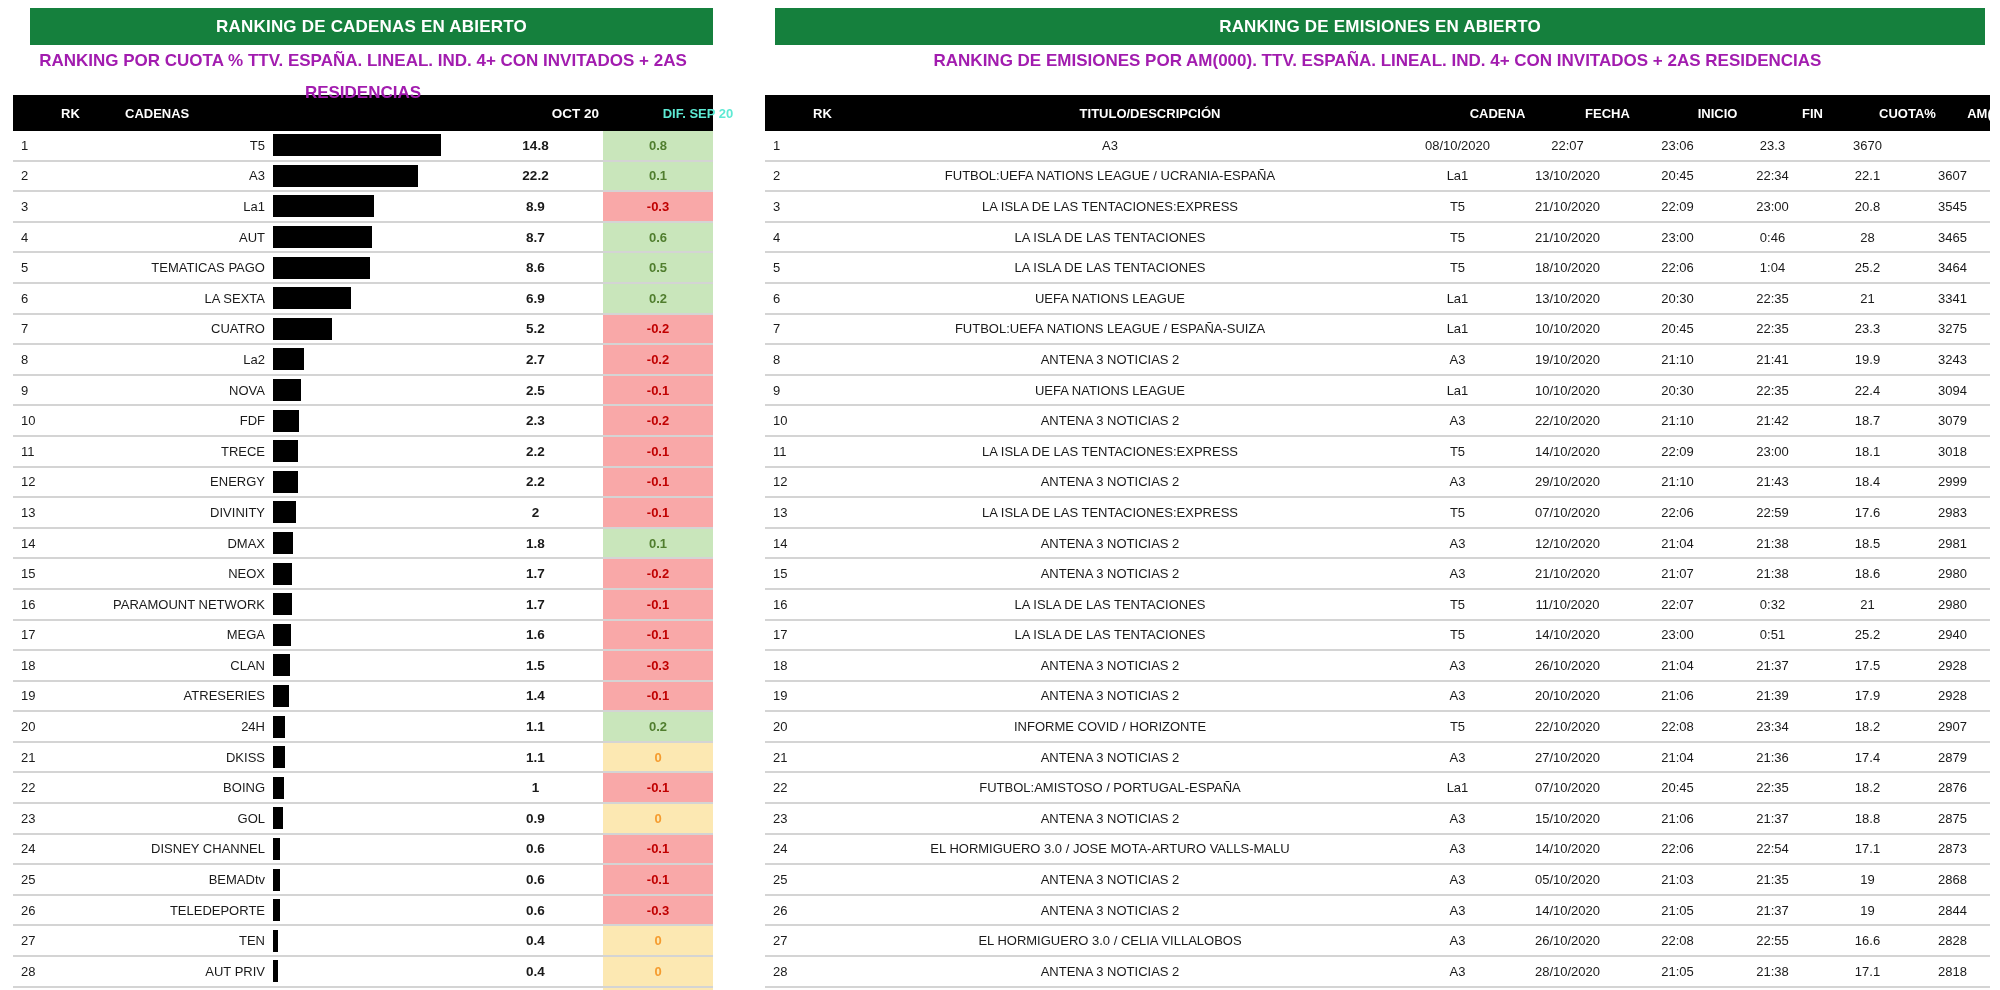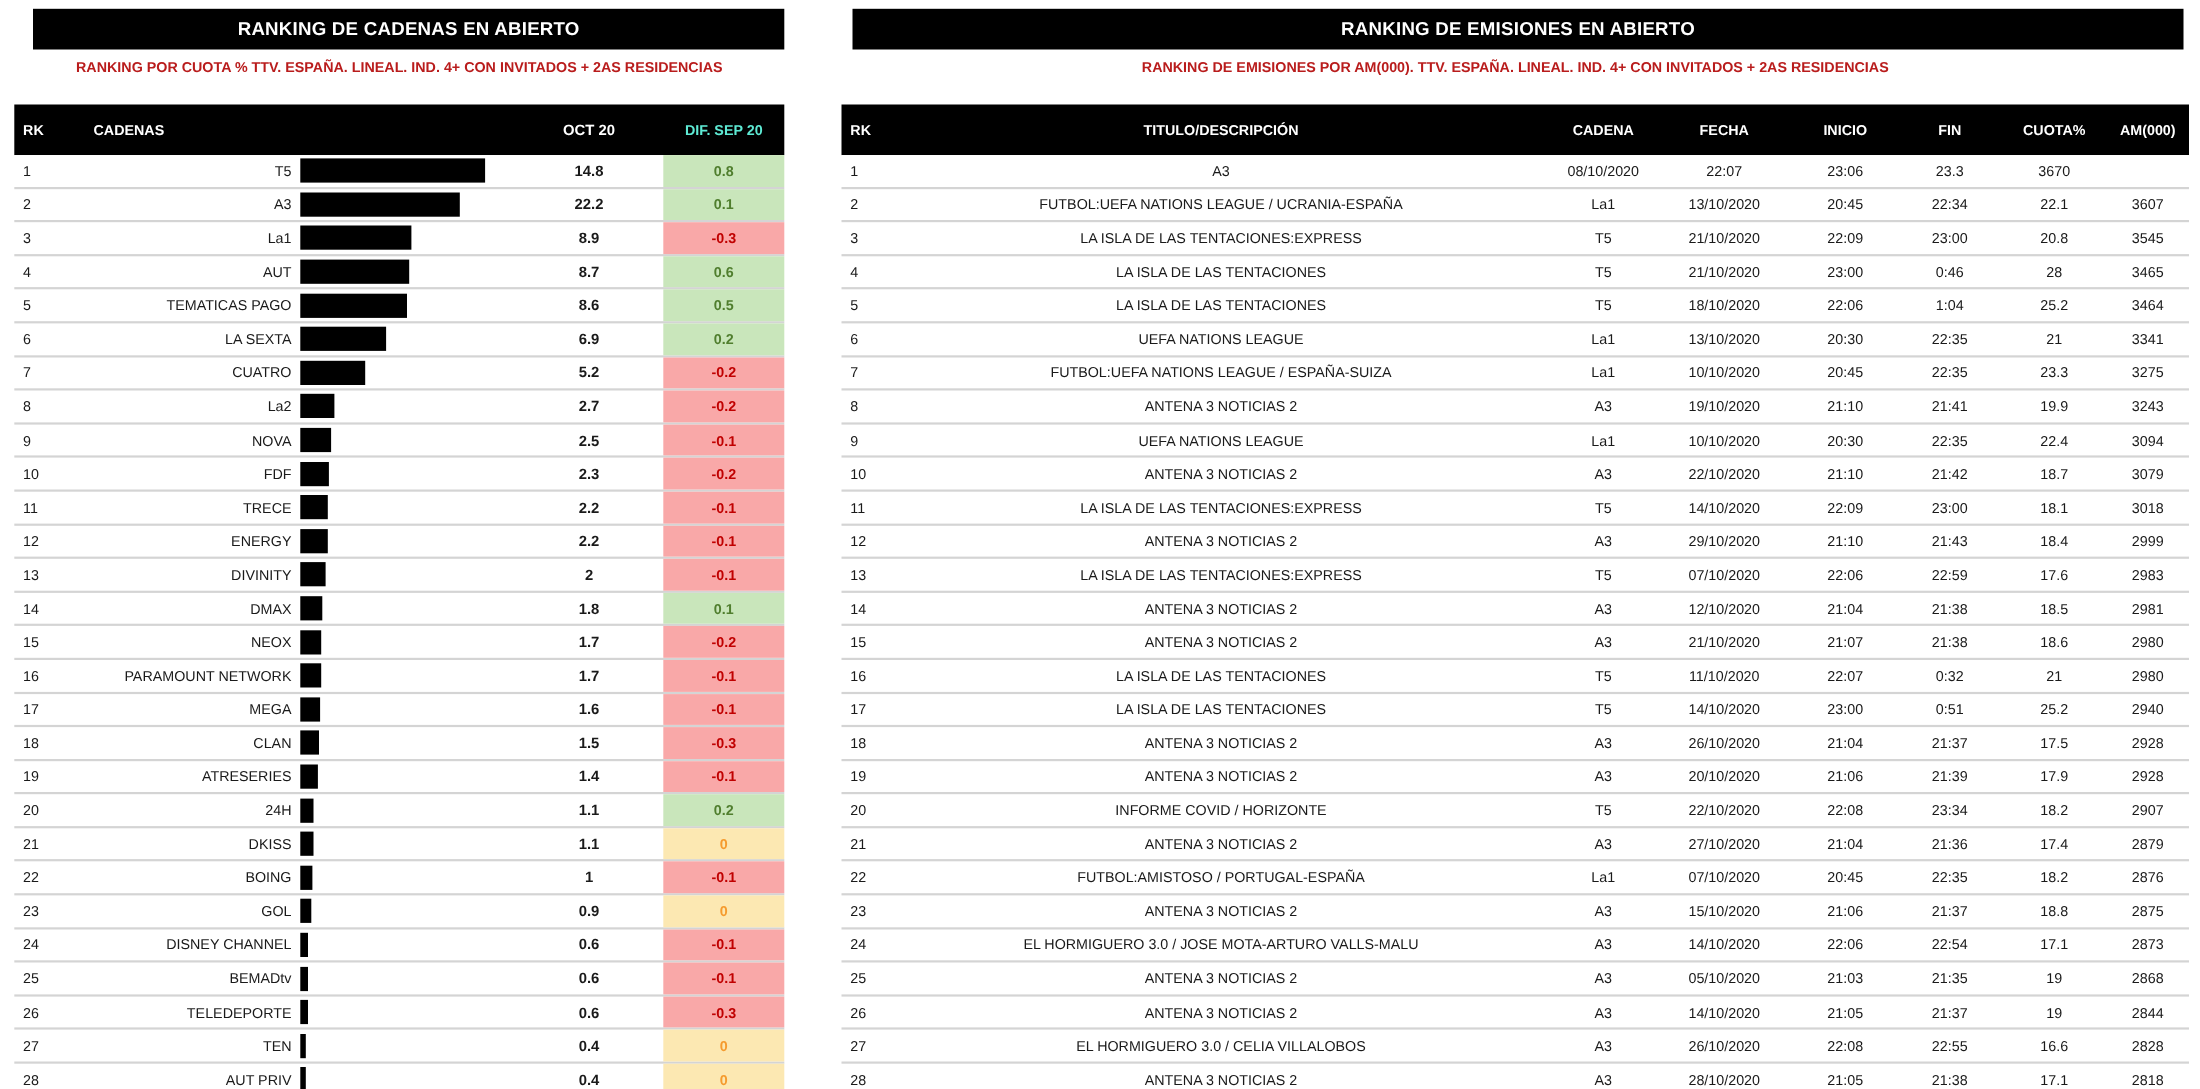--- a/index.html
+++ b/index.html
@@ -6,35 +6,35 @@
   body {
     width:2000px; height:990px; overflow:hidden;
     font-family:"Liberation Sans", sans-serif; color:#1a1a1a;
     -webkit-font-smoothing:antialiased;
   }
   .page { display:flex; padding:8px 10px 0 13px; box-sizing:border-box; }
   .panel-left  { flex:0 0 700px;  width:700px; }
   .panel-right { flex:0 0 1225px; width:1225px; margin-left:52px; }
 
   .title-bar {
-    background:#000000; color:#fff; font-weight:bold; text-align:center;
+    background:#15803d; color:#fff; font-weight:bold; text-align:center;
     height:37px; line-height:37px; font-size:17px; letter-spacing:.2px;
   }
   .panel-left  .title-bar { margin-left:17px; }
   .panel-right .title-bar { margin:0 5px 0 10px; }
 
   .subtitle {
-    text-align:center; font-weight:bold; font-size:13px;
-    height:32px; line-height:32px; color:#b91c1c;
+    text-align:center; font-weight:bold; font-size:17px;
+    height:32px; line-height:32px; color:#a21caf;
   }
   .head-gap { height:18px; }
 
   .thead {
     background:#000; color:#fff; font-weight:bold; font-size:13px;
-    height:46px; display:grid; align-items:center;
+    height:36px; display:grid; align-items:center;padding-left:40px;
   }
   .trow { display:grid; align-items:center; height:28.6px; border-top:2px solid #d4d4d4; font-size:13px; background:#fff; }
   .tbody .trow:first-child { border-top:none; }
   .tbody { border-bottom:2px solid #d4d4d4; }
 
   
   .cadenas-grid { grid-template-columns:42px 218px 195px 135px 110px; }
   .c-rk   { padding-left:8px; text-align:left; }
   .c-name { text-align:right; padding-right:8px; white-space:nowrap; }
   .thead .c-name { text-align:left; padding-left:30px; }

